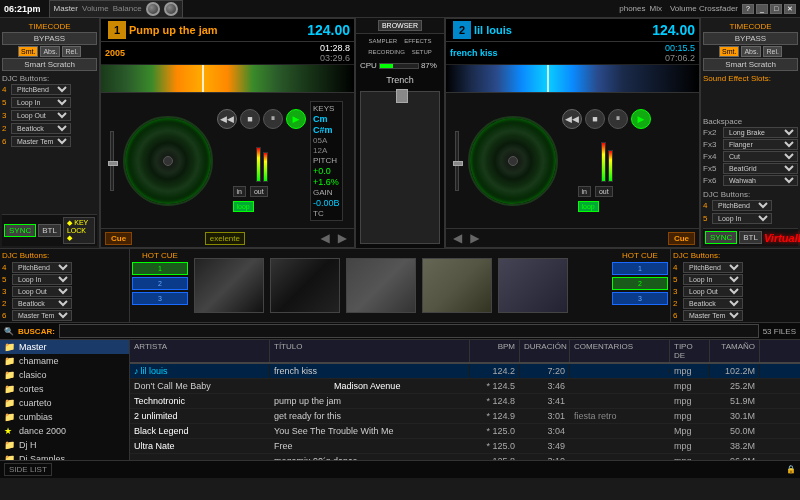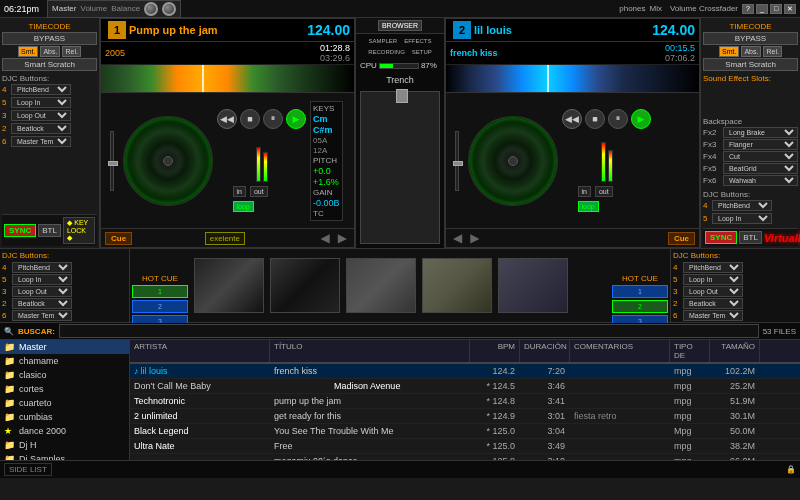--- a/index.html
+++ b/index.html
@@ -17,21 +17,21 @@
     .top-bar {
       display: flex;
       align-items: center;
       background: #111;
       height: 18px;
       padding: 0 4px;
       border-bottom: 1px solid #333;
       font-size: 9px;
       color: #aaa;
     }
-    .top-bar-time { color: #fff; font-weight: normal; margin-right: 8px; }
+    .top-bar-time { color: #fff; font-weight: bold; margin-right: 8px; }
     .top-bar-master { 
       display: flex; align-items: center; gap: 4px;
       background: #222; border: 1px solid #444; padding: 1px 4px;
       font-size: 8px; color: #ccc;
     }
     .top-bar-spacer { flex: 1; }
     .top-bar-btns { display: flex; gap: 2px; }
     .win-btn {
       width: 12px; height: 10px; background: #555; border: 1px solid #666;
       display: flex; align-items: center; justify-content: center;
@@ -89,22 +89,22 @@
     .djc-select {
       background: #222; border: 1px solid #444; color: #ccc;
       font-size: 7px; width: 60px; padding: 0 1px;
     }
     .sync-row {
       display: flex; align-items: center; gap: 2px;
       background: #111; border-top: 1px solid #333;
       padding: 2px; font-size: 8px;
     }
     .sync-btn {
-      background: #b91c1c; border: 1px solid #0f0; color: #0f0;
-      font-size: 8px; padding: 1px 4px; cursor: pointer; font-weight: bold;
+      background: #404040; border: 1px solid #0f0; color: #0f0;
+      font-size: 8px; padding: 1px 4px; cursor: pointer; font-weight: normal;
     }
     .btl-btn {
       background: #333; border: 1px solid #555; color: #ccc;
       font-size: 8px; padding: 1px 3px; cursor: pointer;
     }
     .key-lock-btn {
       background: #222; border: 1px solid #444; color: #ff0;
       font-size: 7px; padding: 1px 3px; cursor: pointer;
     }
 
@@ -131,21 +131,21 @@
     .deck-bpm-right { color: #0cf; font-weight: bold; font-size: 14px; }
 
     .deck-sub-header {
       display: flex;
       align-items: center;
       background: #000;
       padding: 1px 4px;
       font-size: 9px;
       border-bottom: 1px solid #222;
     }
-    .deck-year { color: #f90; font-weight: normal; }
+    .deck-year { color: #f90; font-weight: bold; }
     .deck-time { color: #fff; font-size: 9px; text-align: right; }
     .deck-time-r { color: #0cf; font-size: 9px; }
 
     .waveform-bar {
       height: 28px;
       background: linear-gradient(to bottom, #000 0%, #111 100%);
       position: relative;
       overflow: hidden;
       border-bottom: 1px solid #333;
     }
@@ -292,21 +292,20 @@
     }
 
     
     .hot-cue-panel {
       display: flex;
       flex-direction: column;
       padding: 2px;
       gap: 2px;
       width: 60px;
       flex-shrink: 0;
-      margin-top: 23px;
     }
     .hot-cue-label { color: #f90; font-size: 8px; text-align: center; }
     .hot-cue-btn {
       background: #0a3a8a;
       border: 1px solid #1a6aff;
       color: #6af;
       font-size: 7px;
       padding: 2px;
       cursor: pointer;
       text-align: center;

